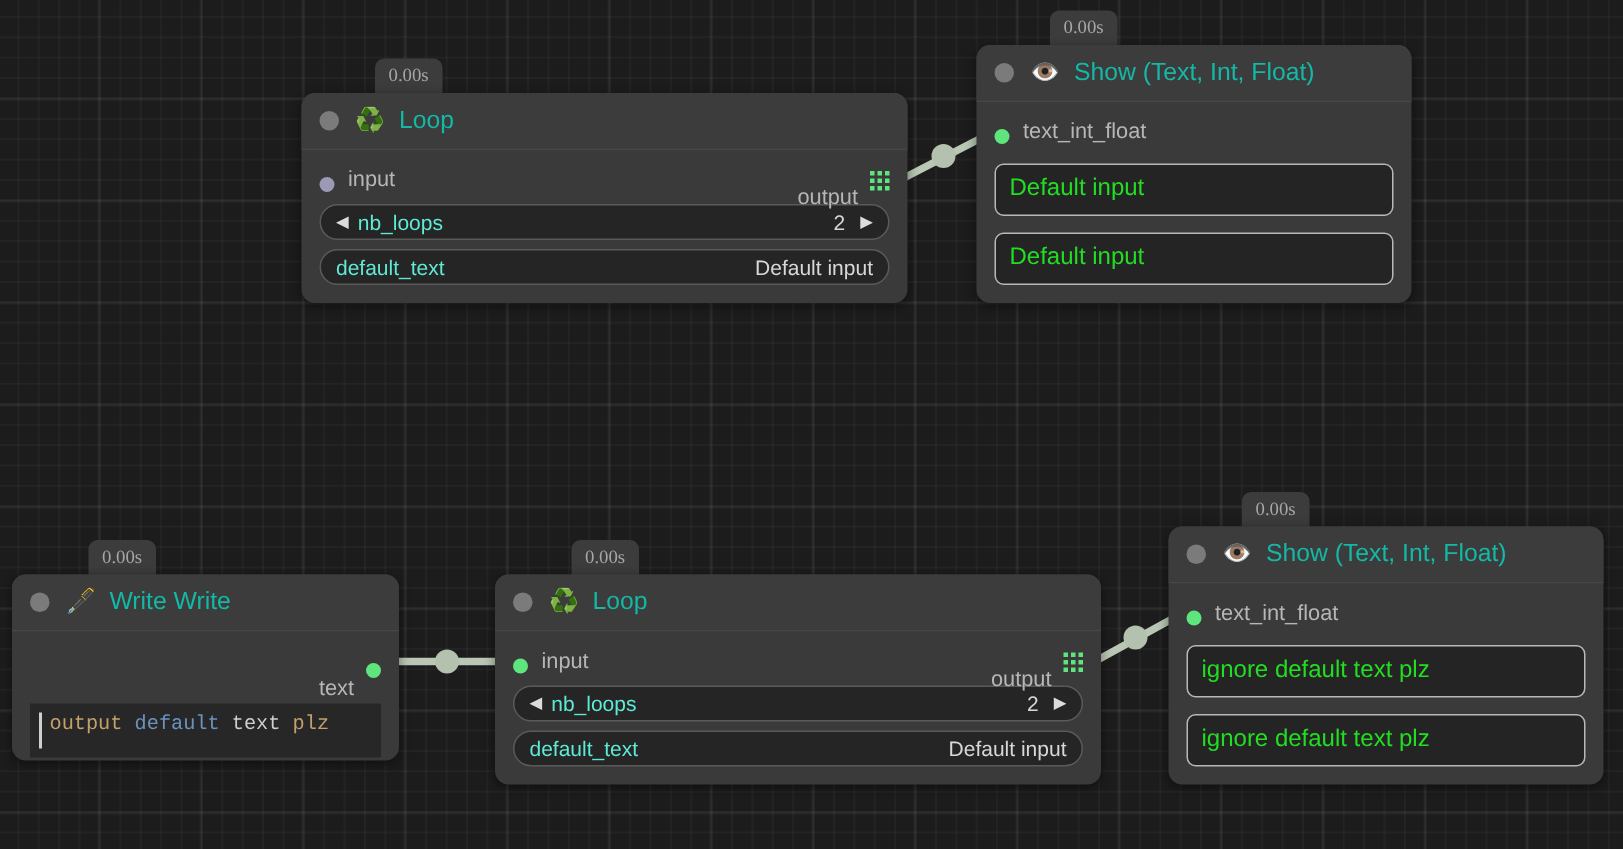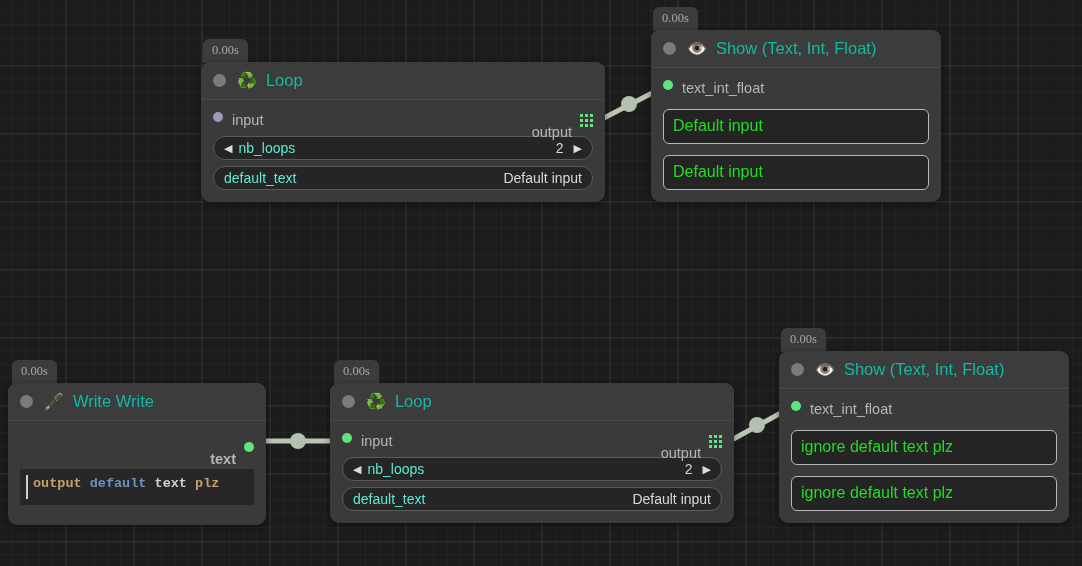--- a/index.html
+++ b/index.html
@@ -75,30 +75,31 @@
   
   .time-badge {
     position: absolute;
     background: #3c3c3c;
     color: #a7a7a7;
     font-size: 12.5px;
     padding: 4px 9px 5px 9px;
     border-radius: 6px 6px 0 0;
     font-family: "Liberation Serif", serif;
     white-space: nowrap;
+    margin-left: 47px;
   }
 
   
   .port-row {
     display: flex;
     align-items: center;
     height: 20px;
     margin: 2px 0 6px 0;
   }
-  .port-left { display: flex; align-items: flex-start; }
+  .port-left { display: flex; align-items: flex-end; }
   .port-right { display: flex; align-items: center; margin-left: auto; }
   .port-dot {
     width: 10px; height: 10px;
     border-radius: 50%;
     flex: 0 0 auto;
   }
   .port-dot.green { background: #5ee67d; }
   .port-dot.idle  { background: #9a9ab4; }
   .port-label {
     color: #b6b6b6;
@@ -280,21 +281,21 @@
   </div>
 
   <div class="time-badge" style="left:12px; top:360px;">0.00s</div>
 
   <div class="node" style="left:8px; top:383px; width:258px;">
     <div class="node-header">
       <span class="status-dot"></span>
       <span class="node-icon">🖋️</span>
       <span class="node-title">Write Write</span>
     </div>
-    <div class="node-body" style="padding-bottom:20px;font-weight:bold;">
+    <div class="node-body" style="padding-bottom:2px;">
       <div class="port-row" style="margin-top:8px;">
         <span class="port-right">
           <span class="port-label">text</span>
           <span class="port-dot green"></span>
         </span>
       </div>
       <div class="code-area">
         <span class="caret"></span>
         <span class="code-line"><span class="tok-a">output</span><span class="tok-c"> </span><span class="tok-b">default</span><span class="tok-c"> </span><span class="tok-c">text</span><span class="tok-c"> </span><span class="tok-a">plz</span></span>
       </div>

